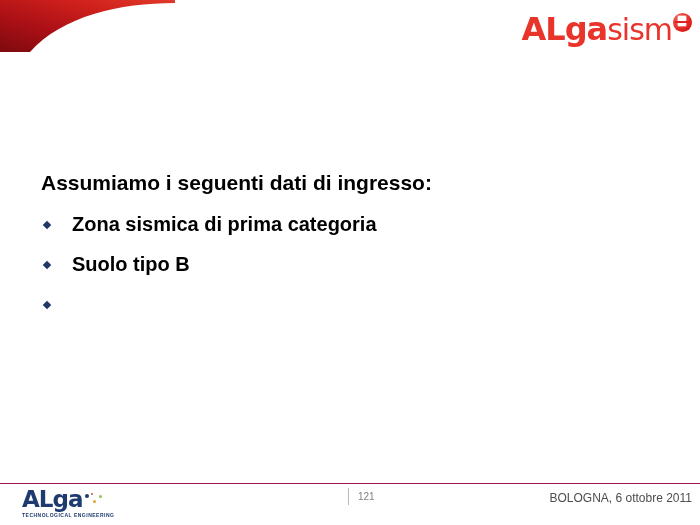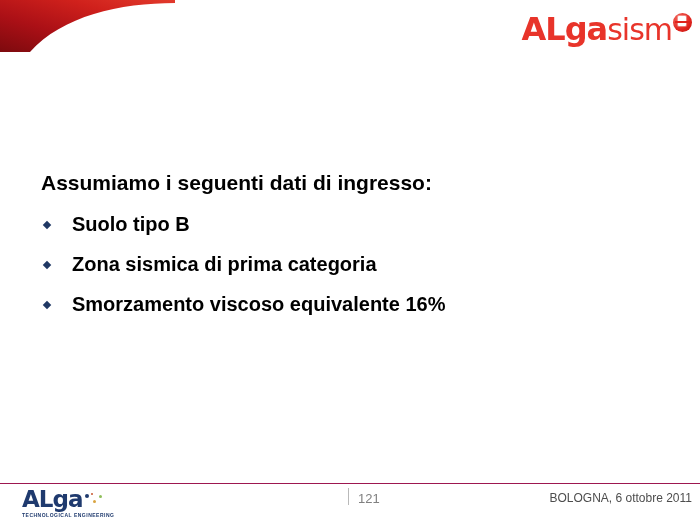--- a/index.html
+++ b/index.html
@@ -193,21 +193,21 @@
     top: 488px;
     width: 1px;
     height: 17px;
     background: #b9b9b9;
   }
   .page-num {
     position: absolute;
     left: 358px;
     top: 491px;
     font-family: "Liberation Sans", sans-serif;
-    font-size: 13px;
+    font-size: 10px;
     color: #808080;
   }
   .footer-right {
     position: absolute;
     right: 8px;
     top: 491px;
     font-family: "Liberation Sans", sans-serif;
     font-size: 12px;
     color: #4d4d4d;
     white-space: nowrap;
@@ -236,29 +236,28 @@
     <span class="brand-word"><span class="part-a">ALga</span><span class="part-thin">sism</span></span>
     <span class="brand-badge"></span>
   </div>
 
 
   <div class="body-block">
     <p class="lead">Assumiamo i seguenti dati di ingresso:</p>
     <ul class="bullets">
       <li>
         <span class="marker"></span>
+        <span>Zona sismica di prima categoria</span>
+      </li>
+      <li>
+        <span class="marker"></span>
         <span>Suolo tipo B</span>
       </li>
       <li>
         <span class="marker"></span>
-        <span>Zona sismica di prima categoria</span>
-      </li>
-      <li>
-        <span class="marker"></span>
-        <span>Smorzamento viscoso equivalente 16%</span>
       </li>
     </ul>
   </div>
 
   <div class="footer-rule"></div>
 
   <div class="footer-logo">
     <div class="footer-logo-word">ALga</div>
     <div class="footer-tagline">TECHNOLOGICAL ENGINEERING</div>
   </div>

